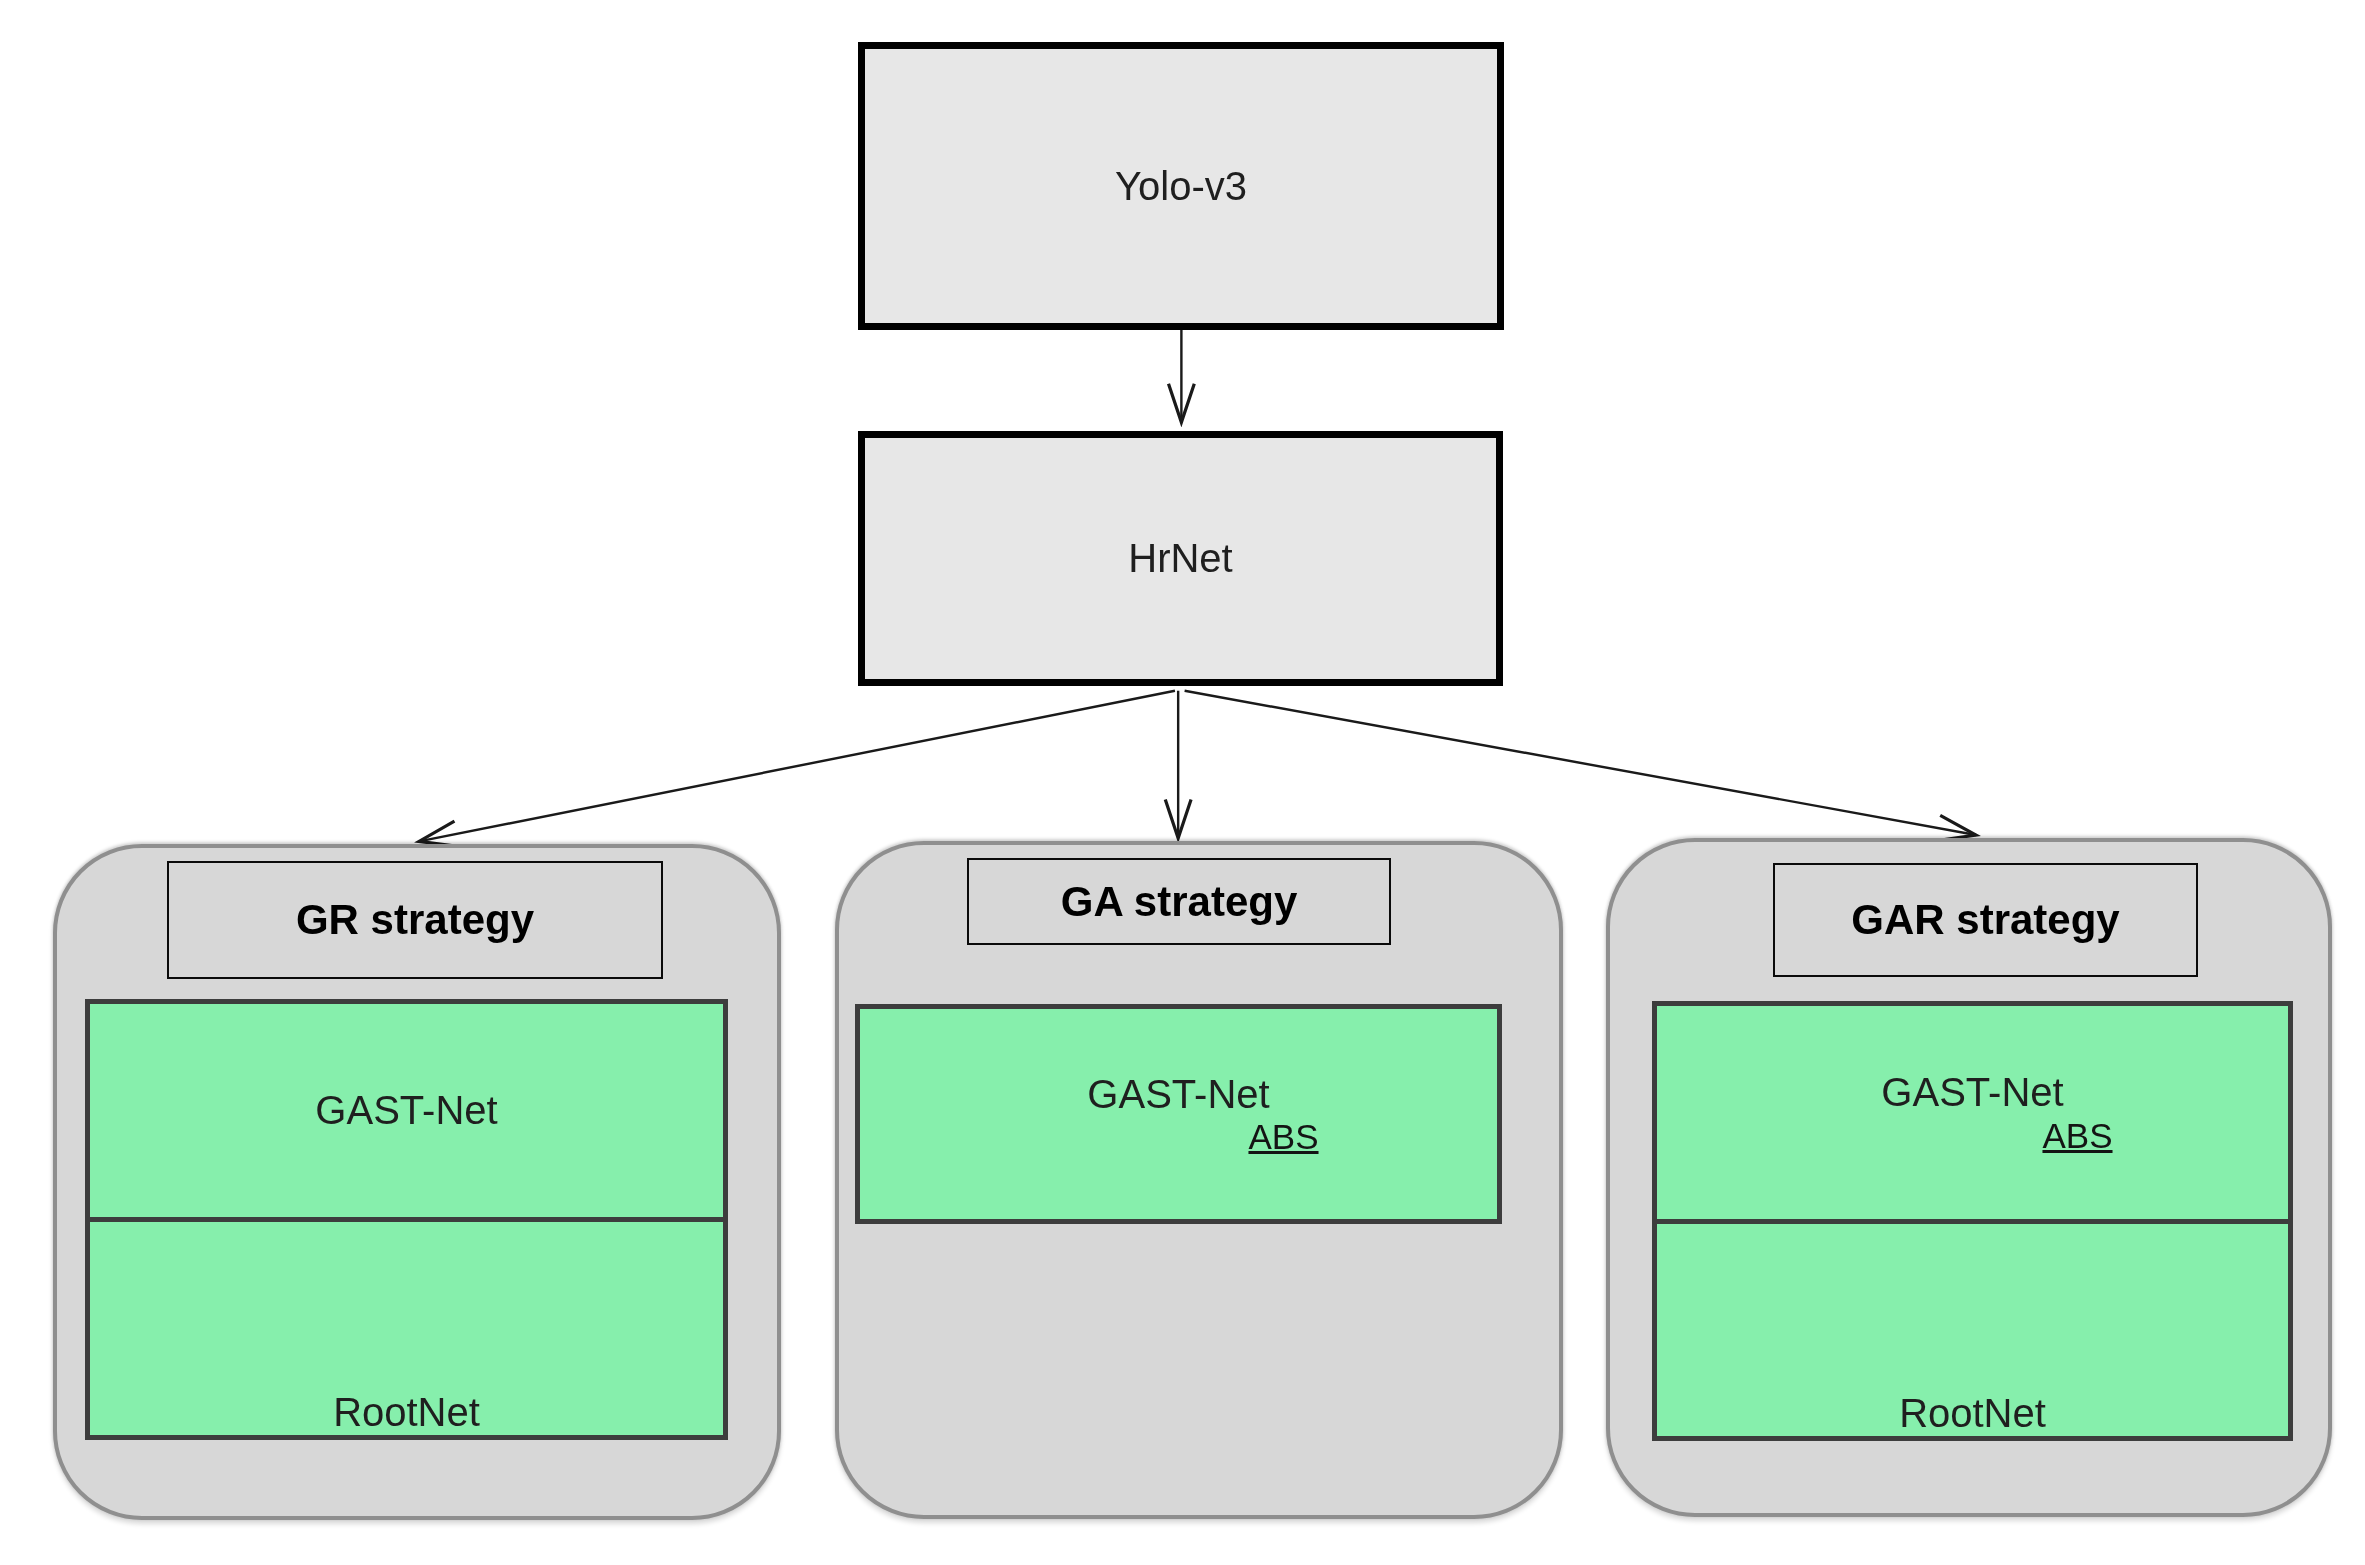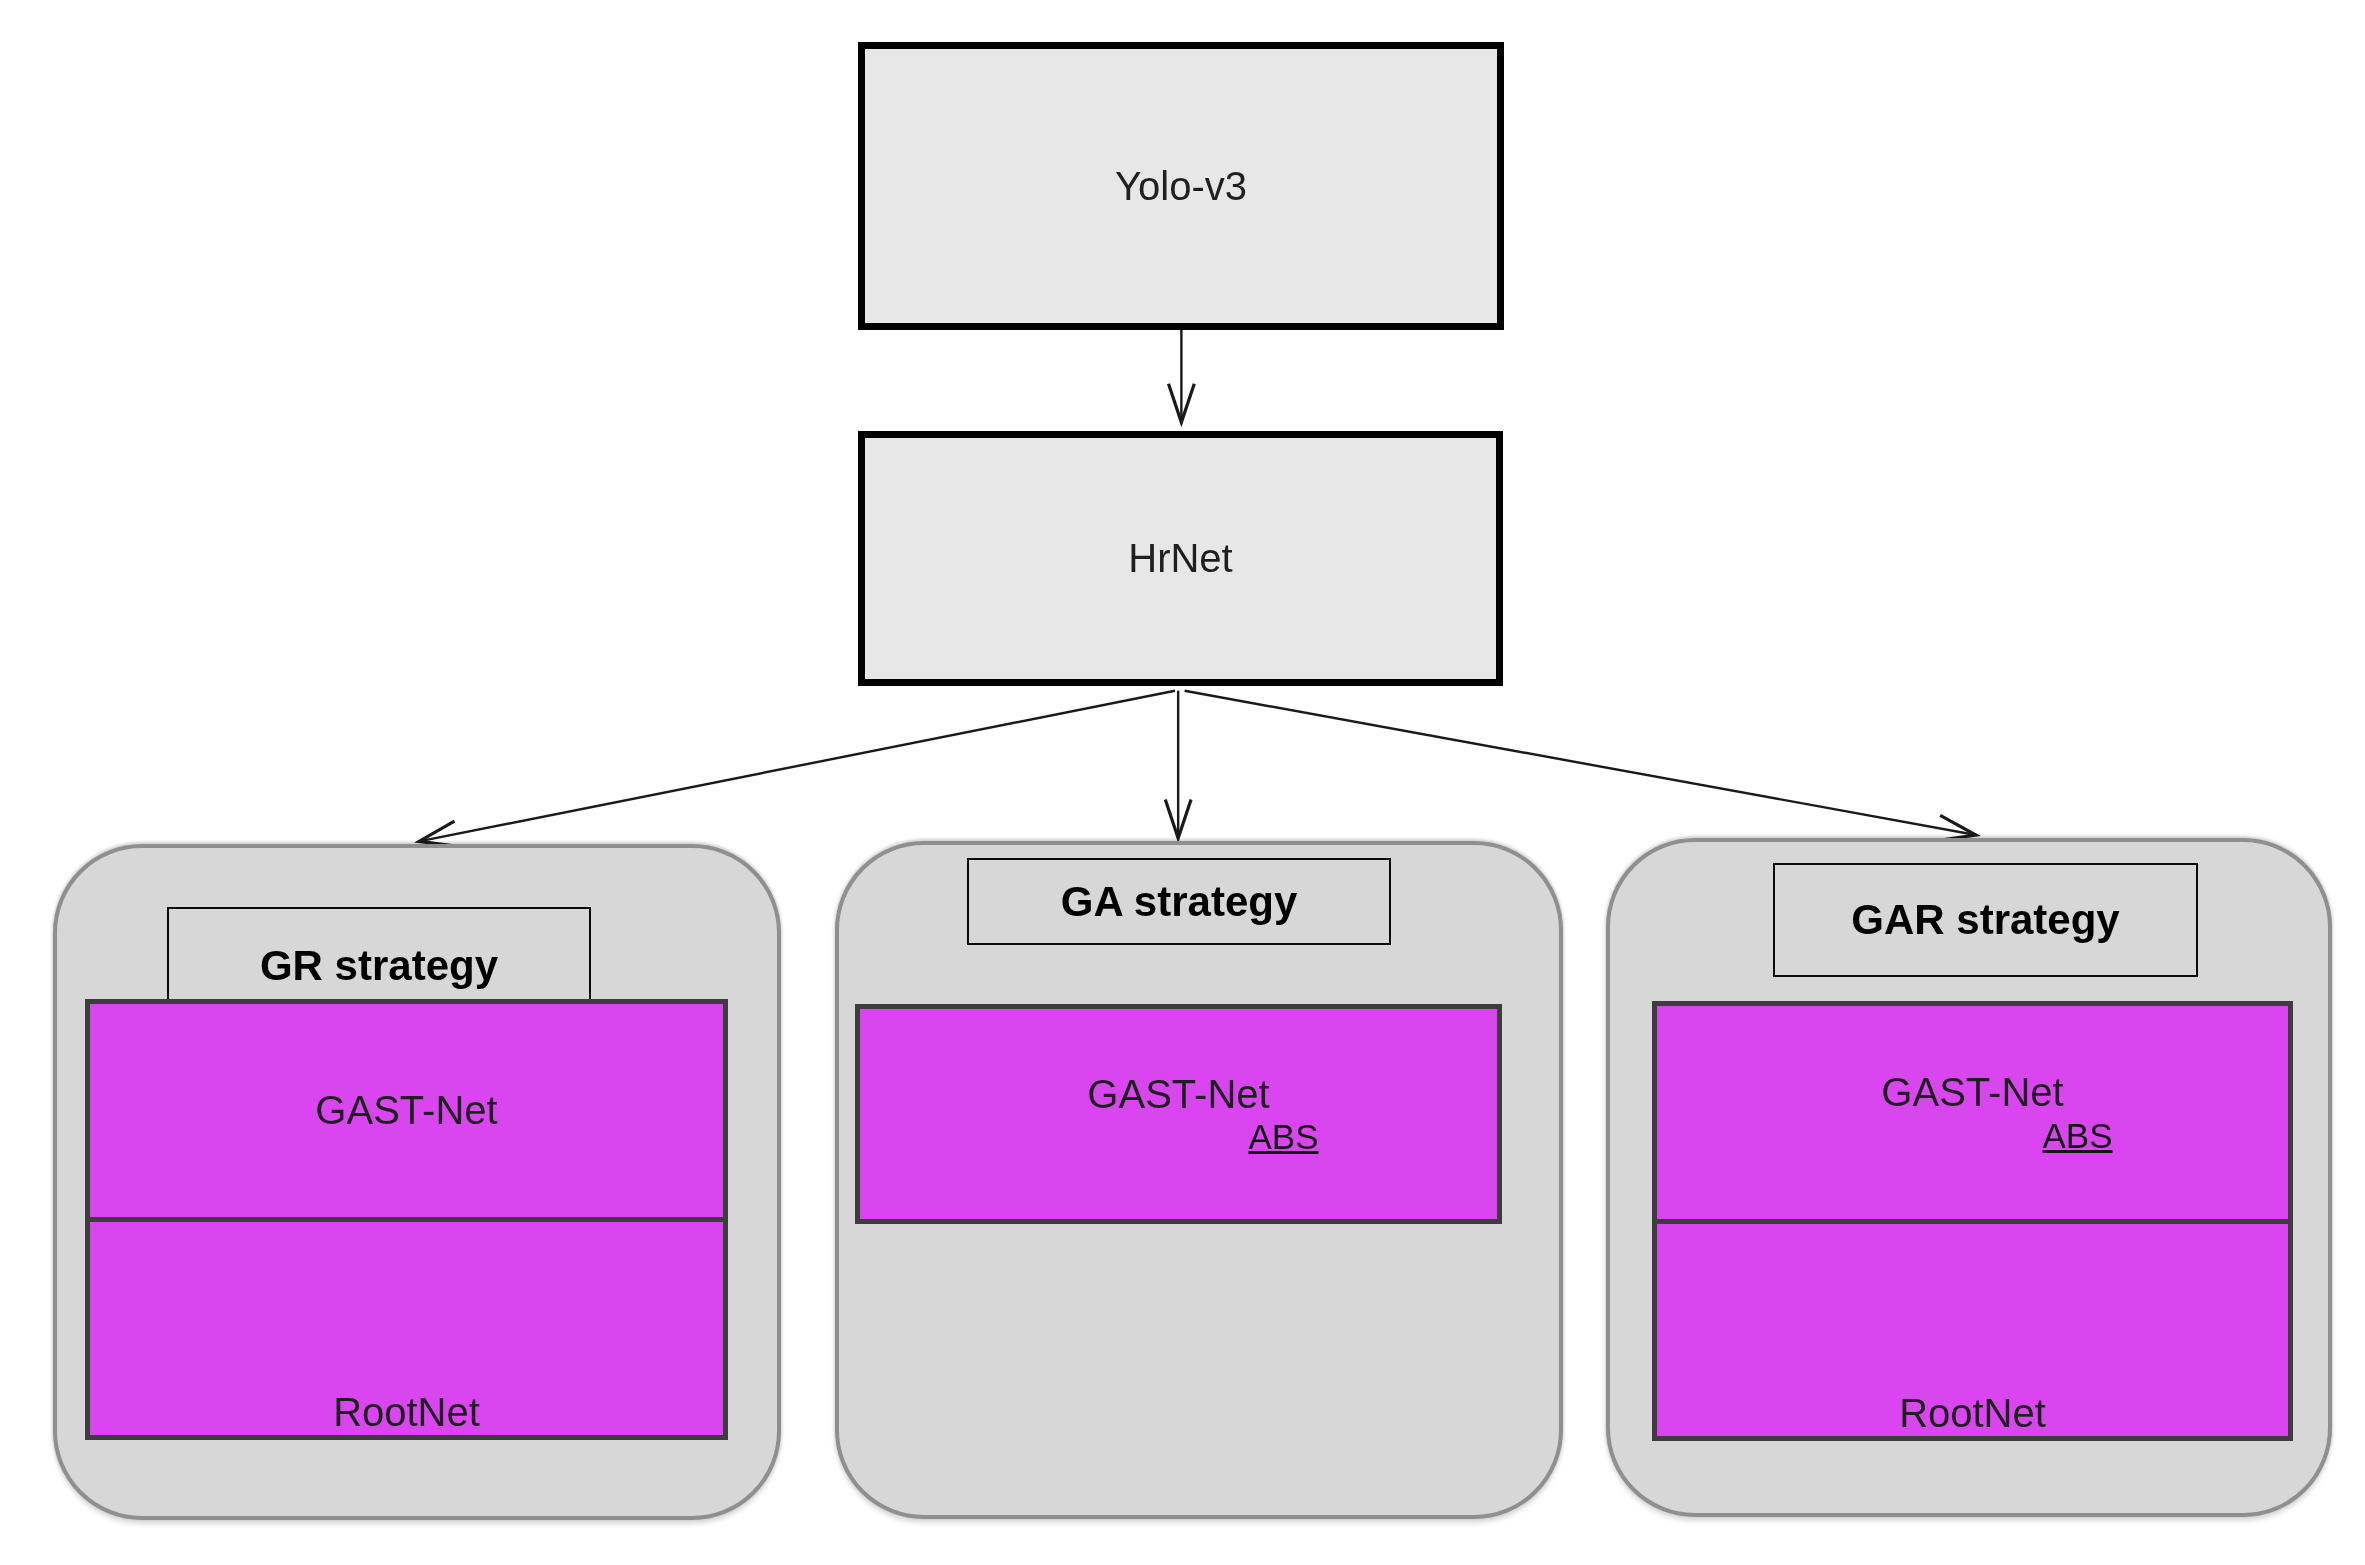--- a/index.html
+++ b/index.html
@@ -56,29 +56,29 @@
     box-sizing: border-box;
     background: #d7d7d7;
     border: 2.4px solid #0a0a0a;
     display: flex;
     align-items: center;
     justify-content: center;
     font-size: 42px;
     font-weight: bold;
     color: #000000;
   }
-  .title-gr  { left: 167px;  top: 907px; width: 424px; height: 118px; }
+  .title-gr  { left: 167px;  top: 861px; width: 496px; height: 118px; }
   .title-ga  { left: 967px; top: 858px; width: 424px; height: 87px; }
   .title-gar { left: 1773px; top: 863px; width: 425px; height: 114px; }
 
   
   .stack {
     position: absolute;
     box-sizing: border-box;
-    background: #d946ef;
+    background: #86efac;
     border: 5.6px solid #3d3d3d;
     display: flex;
     flex-direction: column;
   }
   .stack-gr  { left: 85px;  top: 999px; width: 643px; height: 441px; }
   .stack-ga  { left: 855px; top: 1004px; width: 647px; height: 220px; }
   .stack-gar { left: 1652px; top: 1001px; width: 641px; height: 440px; }
 
   .cell {
     flex: 1;

